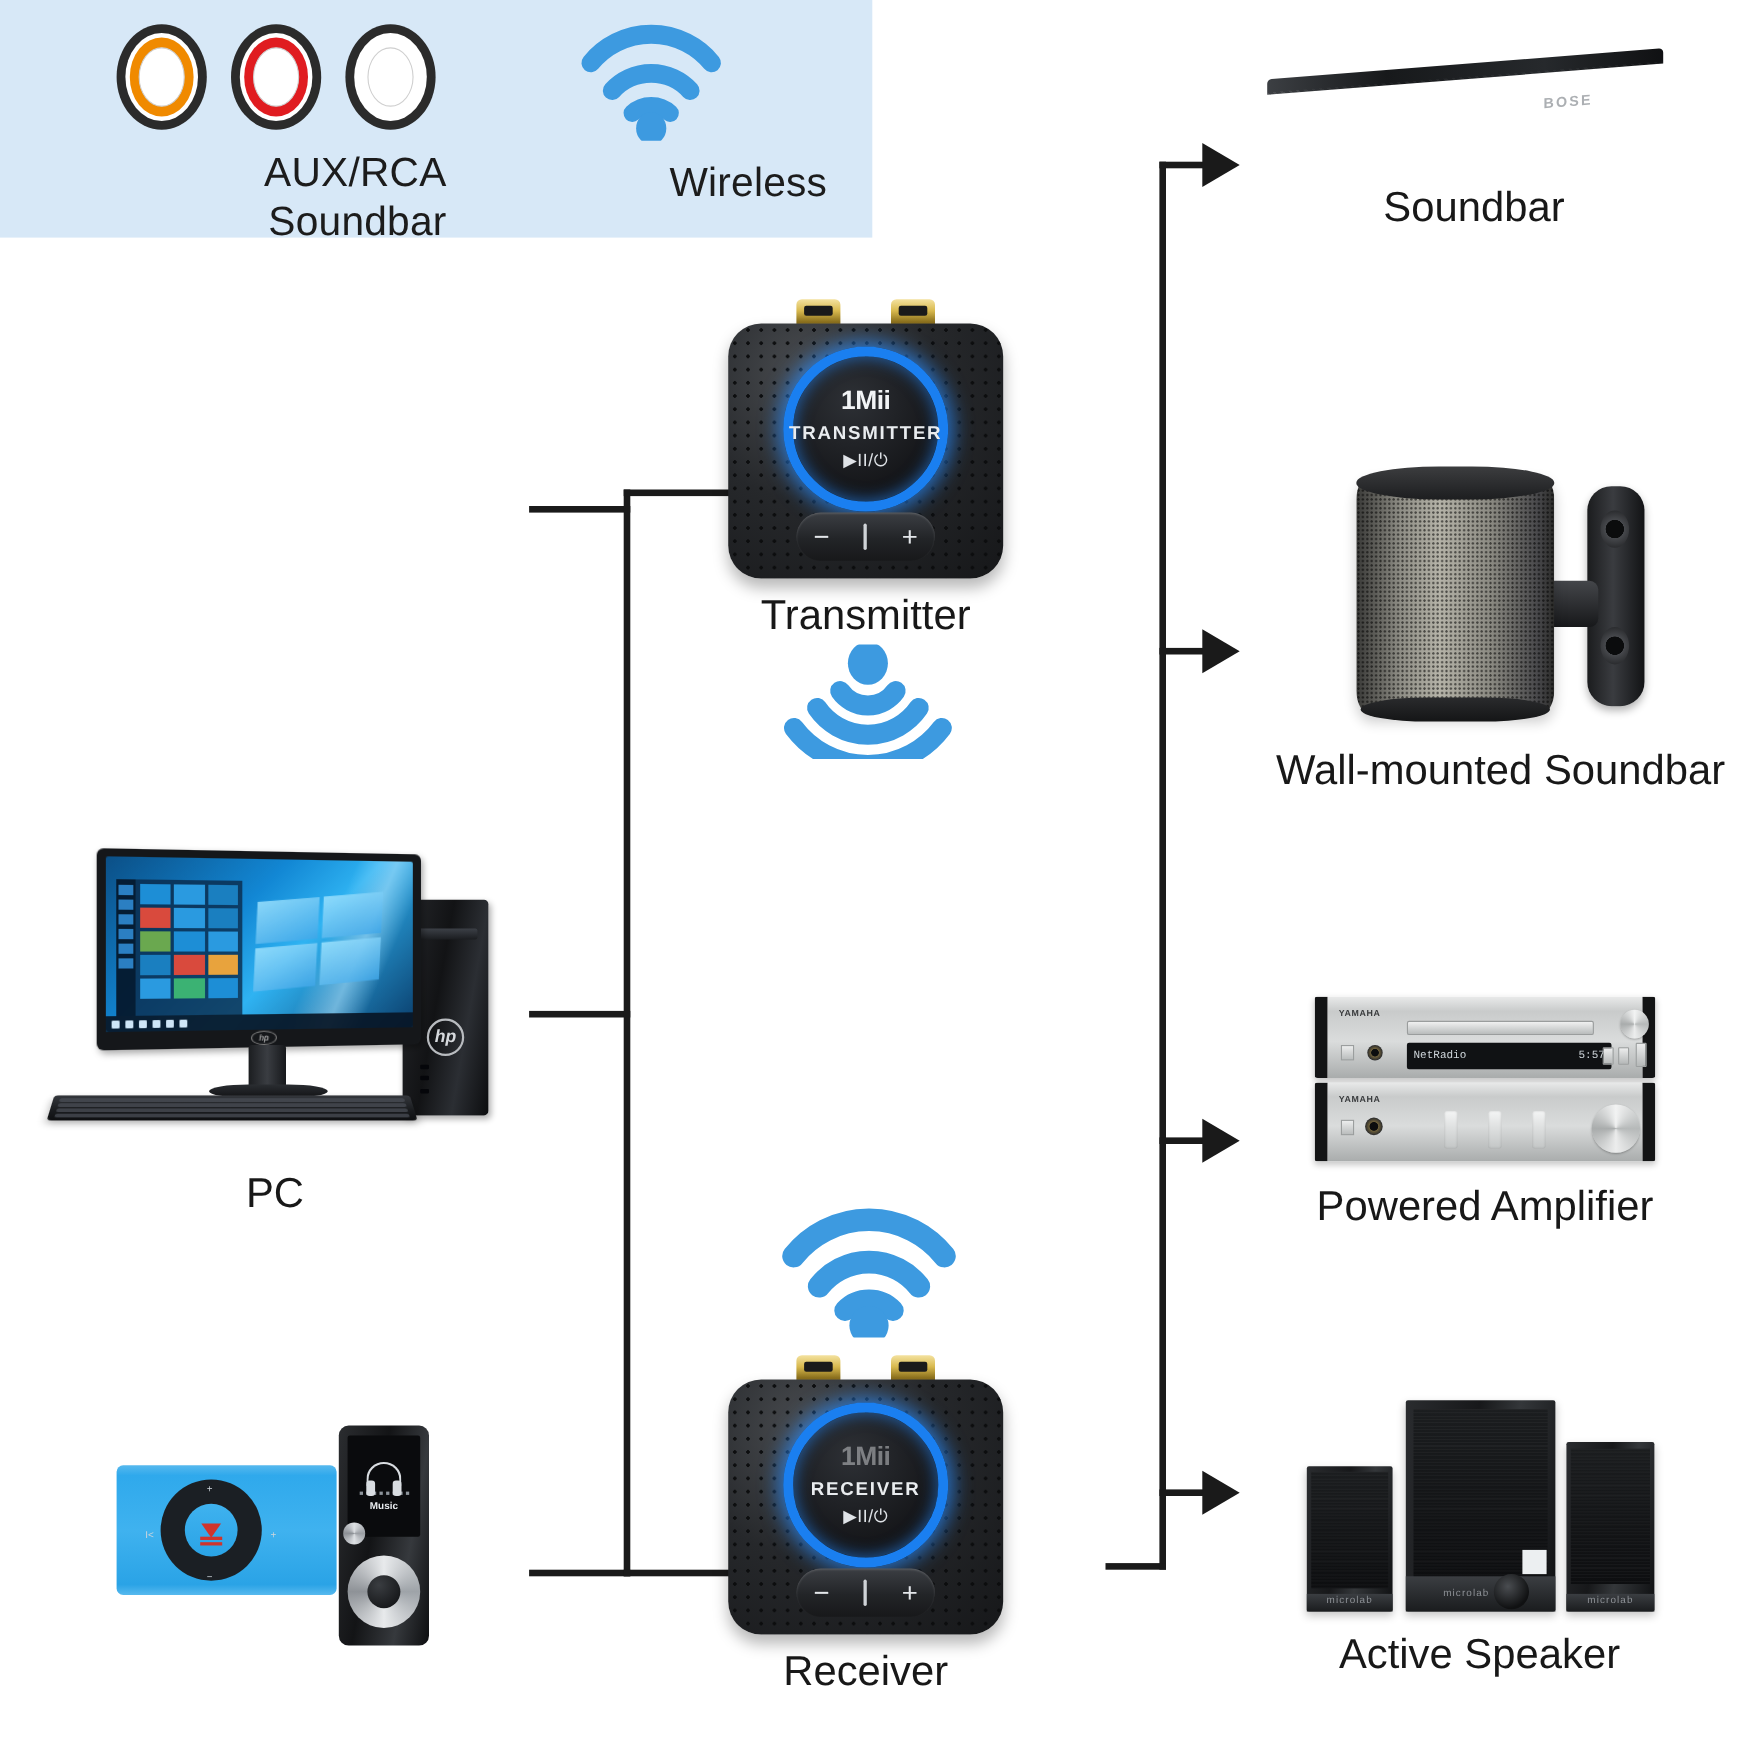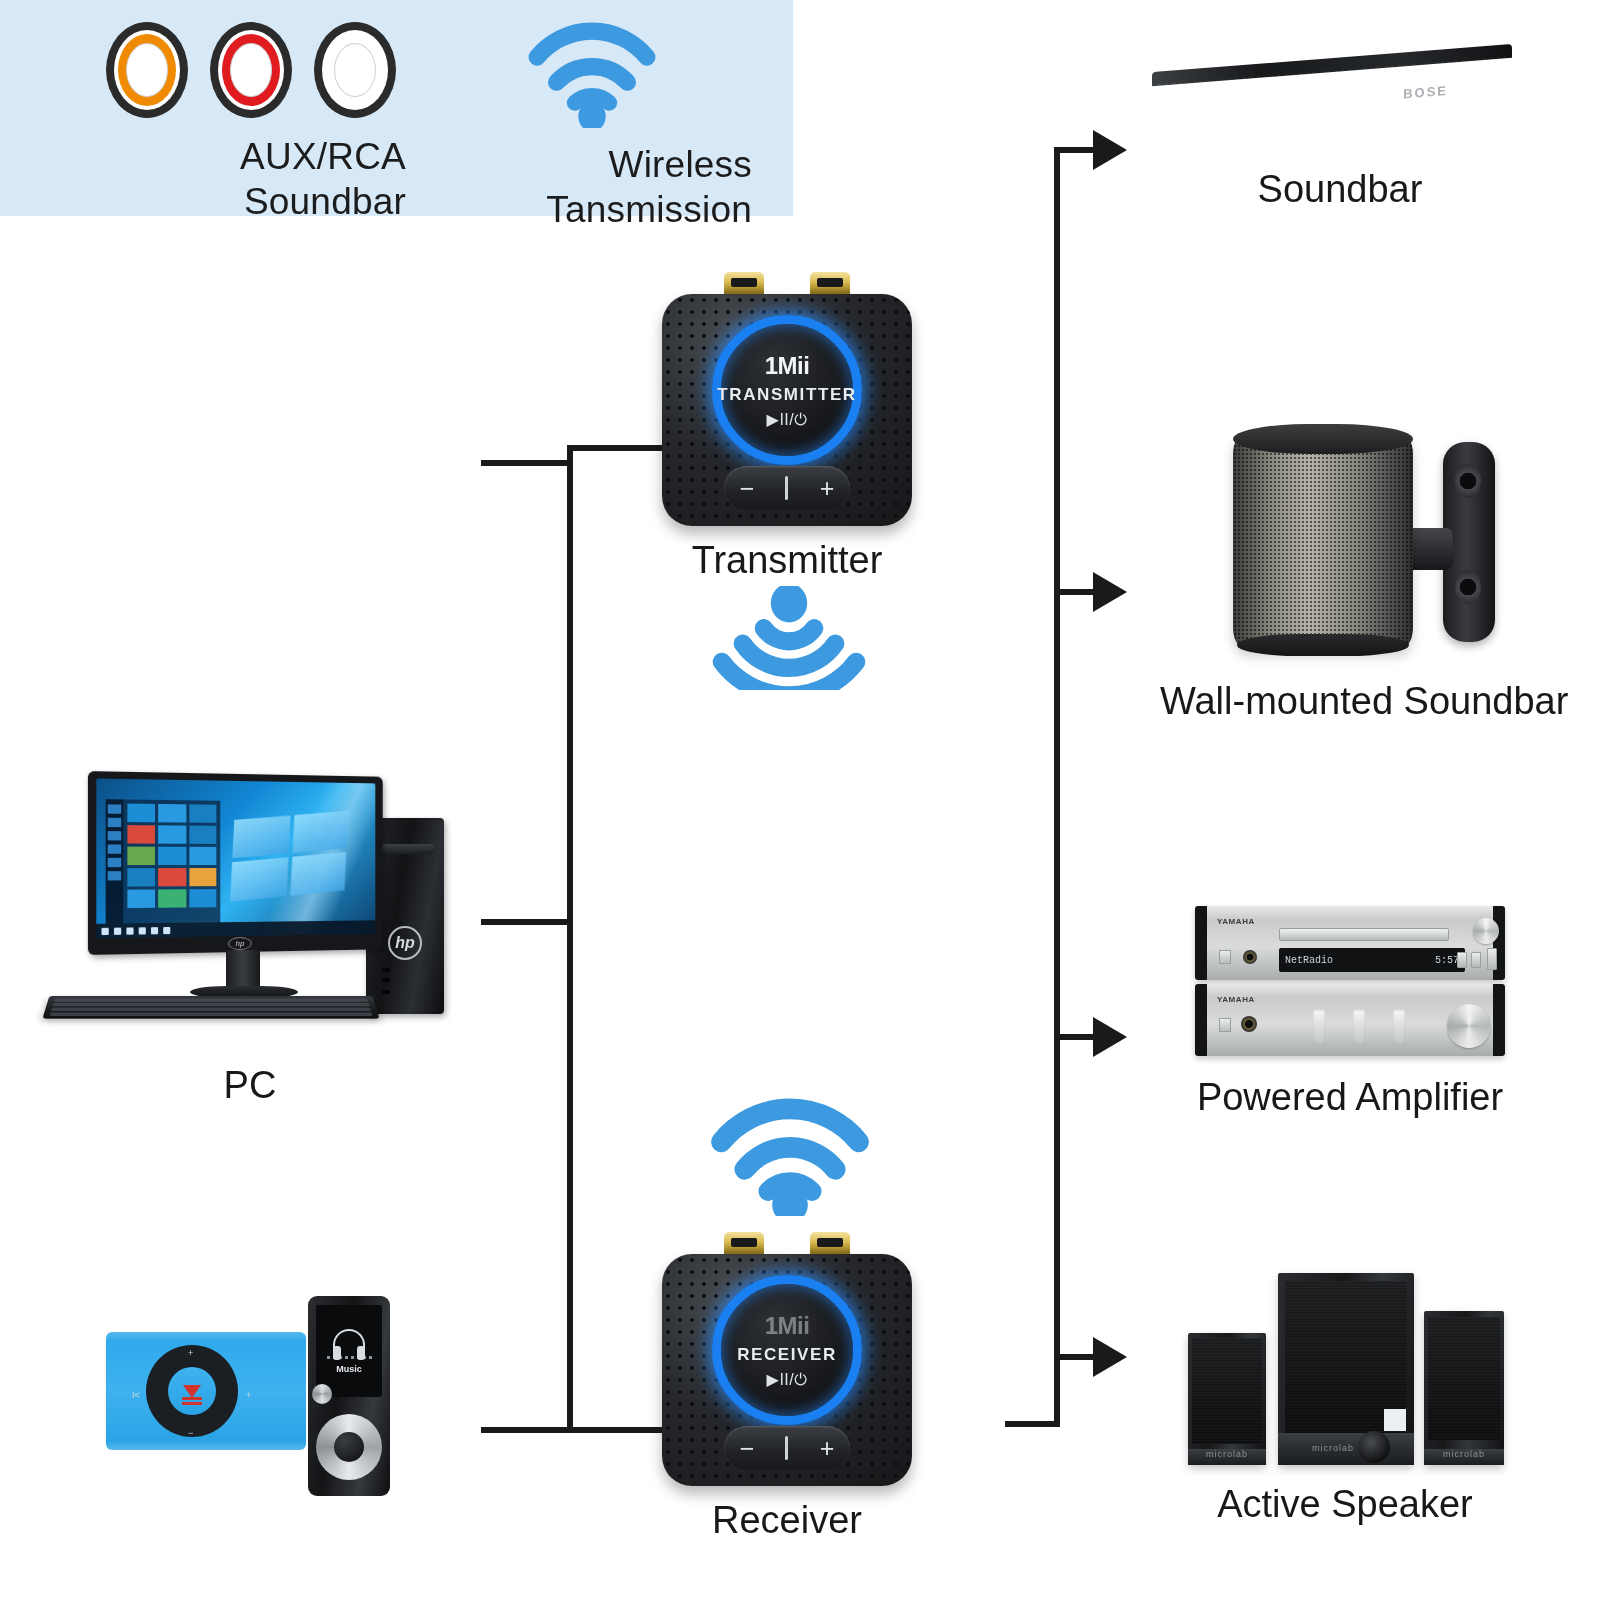--- a/index.html
+++ b/index.html
@@ -392,21 +392,20 @@
     <svg width="138" height="112" viewBox="0 0 120 98">
       <g fill="none" stroke="#3d9ae0" stroke-linecap="round">
         <path d="M12 36 A 62 62 0 0 1 108 36" stroke-width="15"></path>
         <path d="M29 58 A 42 42 0 0 1 91 58" stroke-width="15"></path>
         <path d="M45 76 A 22 22 0 0 1 75 76" stroke-width="14"></path>
       </g>
       <ellipse cx="60" cy="88" rx="12" ry="13" fill="#3d9ae0"></ellipse>
     </svg>
     <div class="legend-caption" style="margin-top:10px;">
       <div>Wireless</div>
-      <div>Tansmission</div>
     </div>
   </div>
 
 
   <div class="node" style="left:40px; top:768px; width:420px;">
     <div class="pc-wrap">
       <div class="pc-tower">
         <div class="odd"></div>
         <div class="port" style="top:150px;"></div>
         <div class="port" style="top:160px;"></div>

